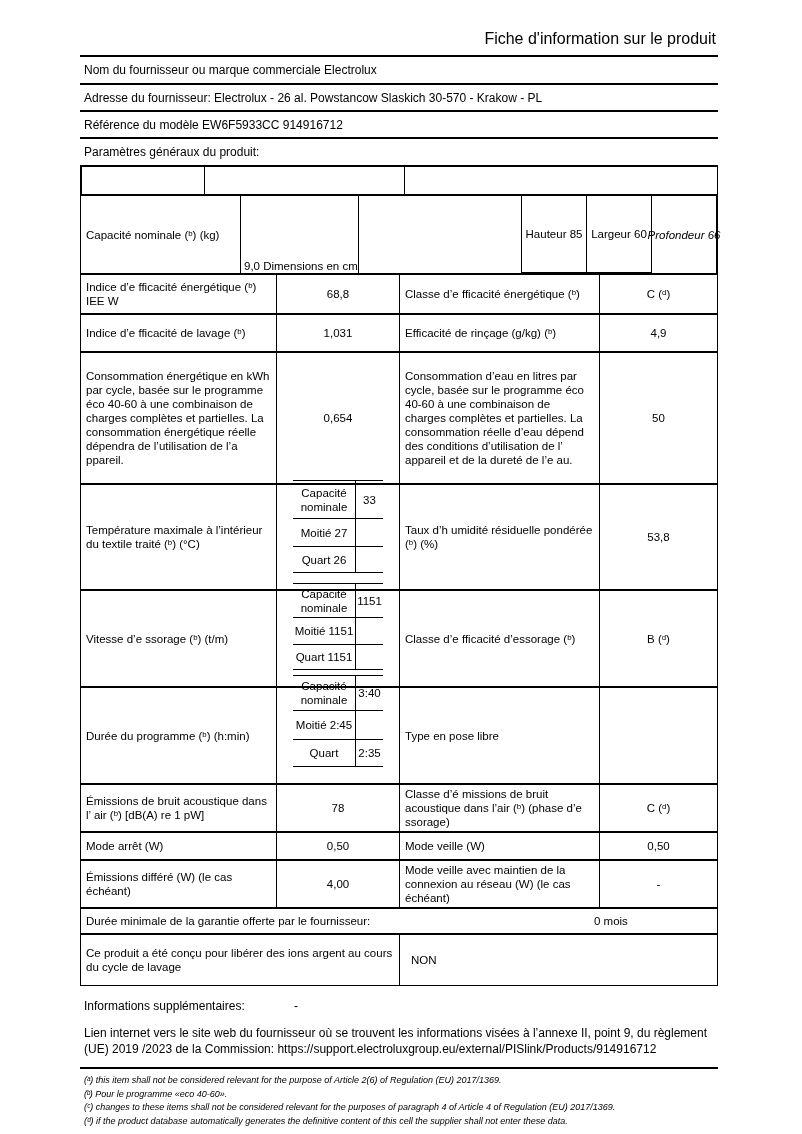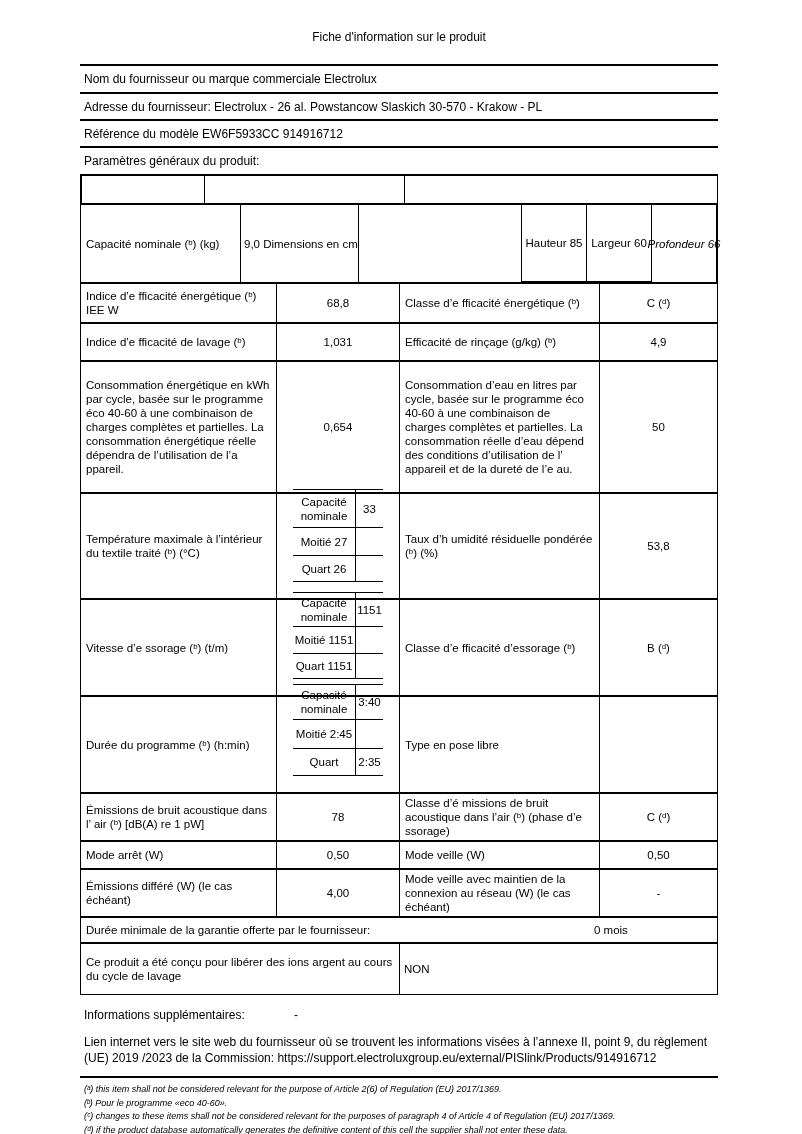--- a/index.html
+++ b/index.html
@@ -1,20 +1,20 @@
 <!DOCTYPE html>
 <html><head>
 <meta charset="utf-8">
 <style>
   html,body{margin:0;padding:0;background:#fff;color:#000;}
   body{font-family:"Liberation Sans","DejaVu Sans",sans-serif;font-size:12px;-webkit-font-smoothing:antialiased;}
   .page{width:802px;height:1134px;background:#fff;position:relative;overflow:hidden;}
   .content{width:638px;margin-left:80px;}
 
-  .doc-title{text-align:center;padding:30px 2px 20px 2px;border-bottom:2px solid #000;font-size:12px;}
+  .doc-title{text-align:right;padding:30px 2px 7px 2px;border-bottom:2px solid #000;font-size:16px;}
   .info-row{display:flex;align-items:center;height:28px;border-bottom:2px solid #000;padding-left:4px;box-sizing:border-box;}
   .info-row.r2{height:27px;}
   .section-label{display:flex;align-items:center;height:26px;padding-left:4px;box-sizing:border-box;}
 
   
   .ptable{border:1px solid #000;border-top:2px solid #000;font-size:11.5px;line-height:14px;}
   .trow{display:flex;border-bottom:2px solid #000;box-sizing:border-box;}
   .trow:last-child{border-bottom:none;}
   .cell{box-sizing:border-box;display:flex;align-items:center;padding:3px 6px 3px 5px;overflow:visible;}
   .c1{width:195px;}
@@ -41,21 +41,21 @@
   .nlbl span{position:relative;}
   .nlbl.nowrap span{white-space:nowrap;}
   .nval{flex:1;display:flex;align-items:center;justify-content:center;}
 
   .dimtext{white-space:nowrap;position:relative;padding-left:3px;}
 
   
   .warr-label{flex:1;display:flex;align-items:center;padding-left:5px;}
   .warr-value{width:123px;display:flex;align-items:center;}
   .ion-label{width:318px;box-sizing:border-box;display:flex;align-items:center;padding:3px 6px 3px 5px;}
-  .ion-value{flex:1;border-left:1px solid #000;display:flex;align-items:center;padding-left:4px;}
+  .ion-value{flex:1;border-left:1px solid #000;display:flex;align-items:center;padding-left:11px;}
 
   
   .addinfo{display:flex;align-items:center;margin-top:8px;height:24px;padding-left:4px;}
   .addinfo .ai-label{width:210px;}
   .linkpara{margin-top:7px;padding-left:4px;line-height:16px;}
   .rule{border:none;border-top:2px solid #000;margin:10px 0 5px 0;height:0;}
   .footnotes{font-size:9px;line-height:13.5px;padding-left:4px;}
   .footnotes div{margin:0;font-style:italic;}
   .rule.final{margin-top:6px;}
 </style>
@@ -83,21 +83,21 @@
       <div class="trow" style="height:29px">
         <div class="cell c2"></div>
         <div class="cell c3"></div>
         <div class="cell c4"></div>
       </div>
 
       <div class="trow" style="height:79px">
         <div class="cell c1 lbl">
             <span>Capacité nominale (ᵇ) (kg)</span>
           </div>
-        <div class="cell c2" style="padding:0;">
+        <div class="cell c2" style="padding:0;align-items:flex-end;">
             <span class="dimtext">9,0 Dimensions en cm</span>
           </div>
         <div class="cell c3"></div>
         <div class="cell c4 dims">
           <div class="dimrow">
             <div class="dimlbl">
                 <span>Hauteur 85</span>
               </div>
             <div class="dimrest"></div>
           </div>

